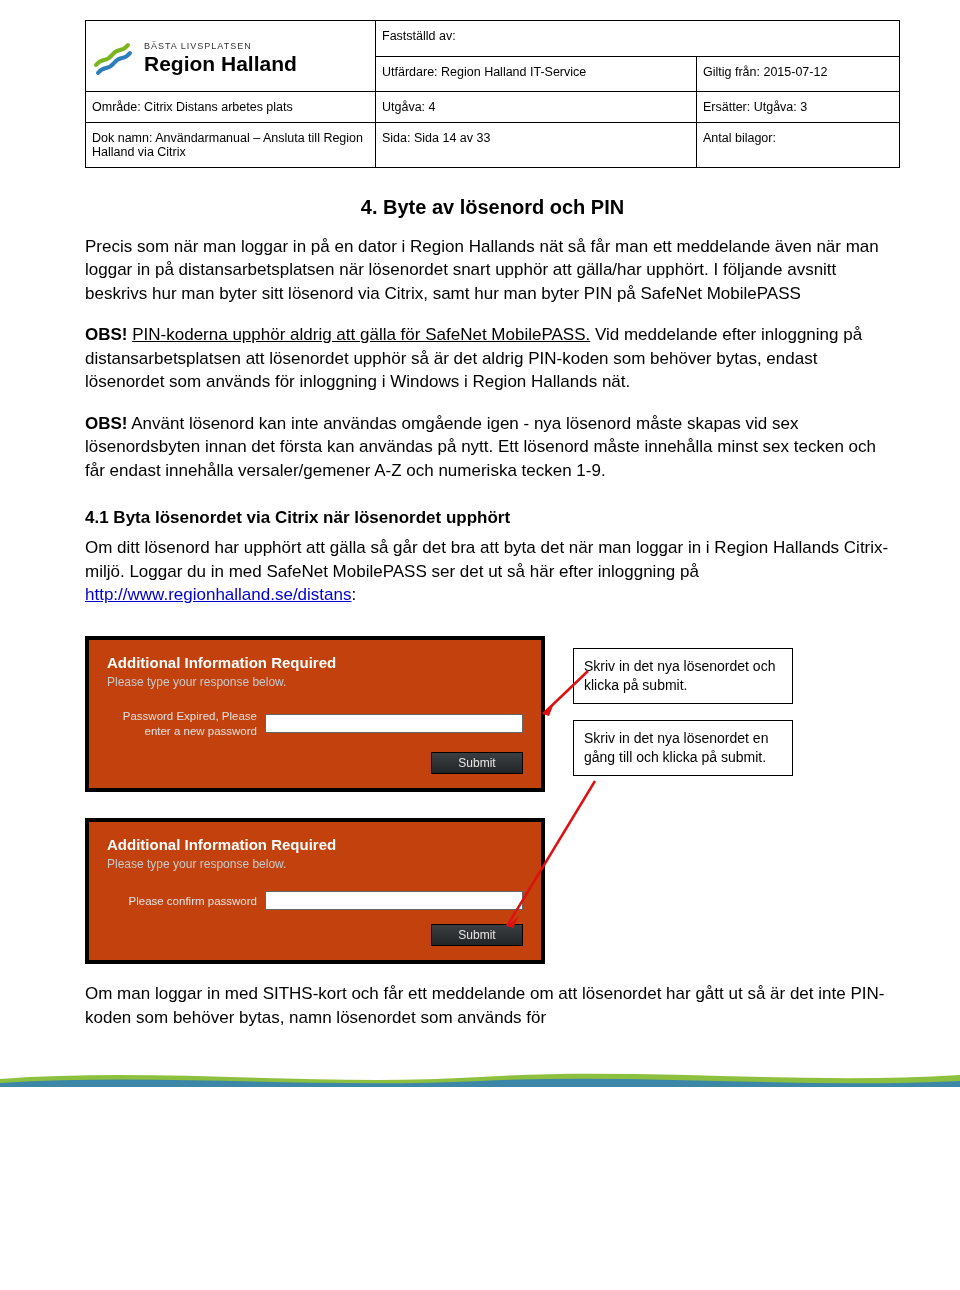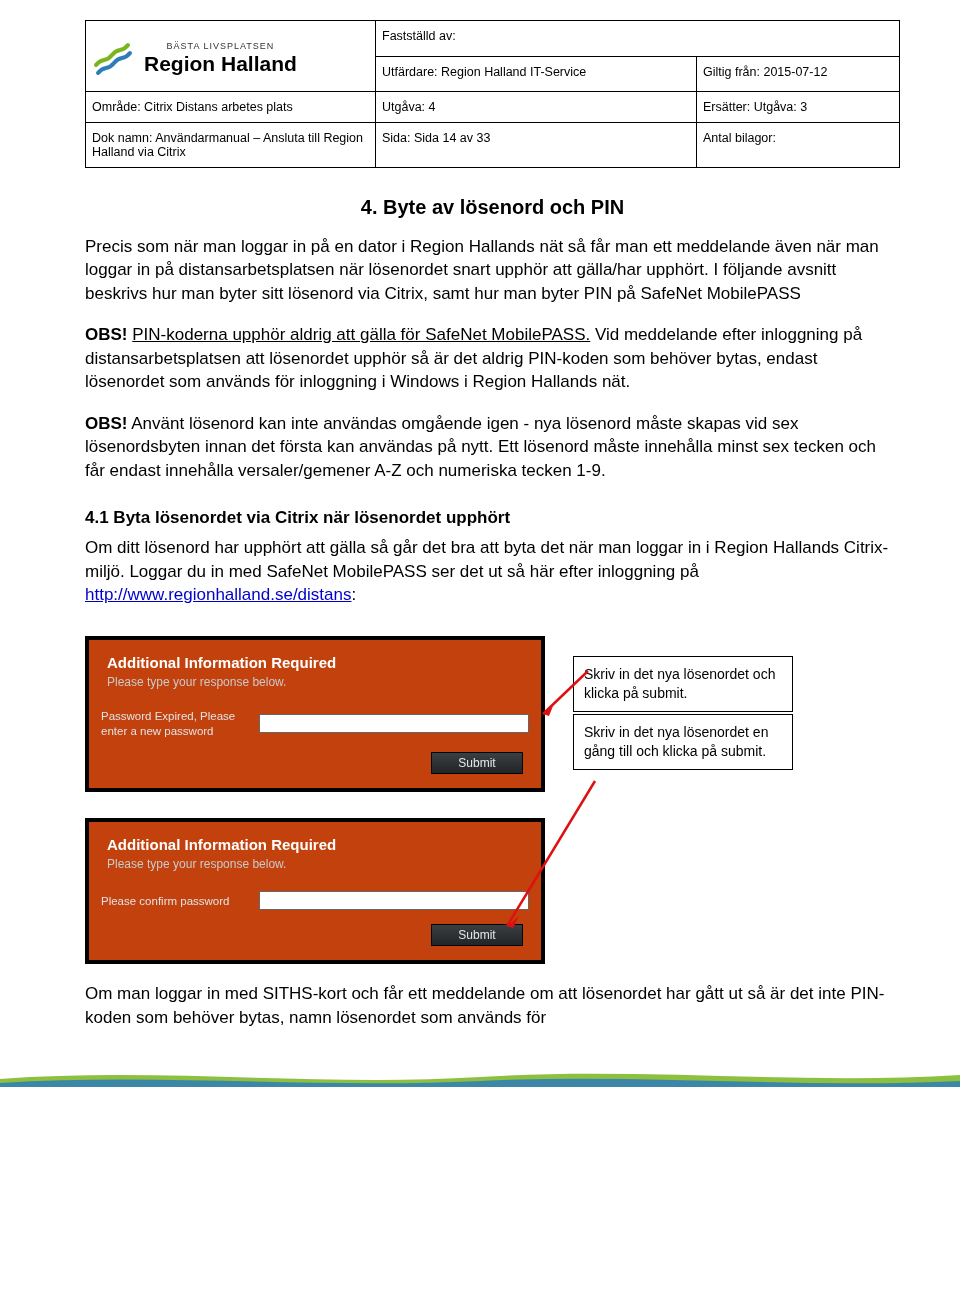--- a/index.html
+++ b/index.html
@@ -17,21 +17,21 @@
   .hdr-table {
     border-collapse: collapse;
     width: 100%;
     font-size: 12.5px;
     margin-bottom: 28px;
   }
   .hdr-table td { border: 1px solid #000; padding: 8px 6px; vertical-align: top; }
   .logo-cell { width: 290px; }
   .logo-wrap { display: flex; align-items: center; gap: 6px; padding: 6px 0 2px 0; }
   .logo-mark svg { width: 46px; height: 46px; display: block; }
-  .logo-txt { display: flex; flex-direction: column; line-height: 1; text-align: center; }
+  .logo-txt { display: flex; flex-direction: column; line-height: 1; }
   .logo-sub { font-size: 9px; letter-spacing: 1px; color: #333; margin-bottom: 2px; }
   .logo-main { font-size: 21px; font-weight: bold; }
 
   
   h2.sec-title { font-size: 20px; font-weight: bold; margin: 24px 0 16px; text-align: center; }
   h3.sub-title { font-size: 17px; font-weight: bold; margin: 26px 0 8px; }
   p.body { font-size: 17px; line-height: 1.38; margin-bottom: 18px; }
   .u { text-decoration: underline; }
   a.link { color: #0000cc; text-decoration: underline; }
 
@@ -47,21 +47,21 @@
   .dialog {
     width: 460px;
     background: #c2410c;
     border: 4px solid #000;
     color: #d5d7d9;
     font-size: 12.5px;
     position: relative;
   }
   .dlg-title { color: #fff; font-weight: bold; font-size: 15px; padding: 14px 18px 2px; }
   .dlg-sub   { padding: 2px 18px 20px; font-size: 12px; color: #c8cacc; }
-  .dlg-form  { display: flex; align-items: center; gap: 8px; padding: 0 12px 14px; }
+  .dlg-form  { display: flex; align-items: center; gap: 8px; padding: 0 18px 14px; text-align: right; }
   .dlg-label { width: 150px; font-size: 11.5px; color: #e2e3e4; line-height: 1.25; }
   .dlg-input {
     flex: 1;
     height: 19px;
     background: #fff;
     border: 1px solid #666;
   }
   .dlg-btnrow { text-align: right; padding: 0 18px 14px; }
   .dlg-btn {
     display: inline-block;
@@ -70,21 +70,21 @@
     background: linear-gradient(#3c3f42, #222528);
     border: 1px solid #000;
     color: #e6e6e6;
     font-size: 12px;
     line-height: 20px;
     text-align: center;
     cursor: pointer;
   }
 
   
-  .callouts { display: flex; flex-direction: column; gap: 2px; width: 220px; margin-top: 20px; }
+  .callouts { display: flex; flex-direction: column; gap: 16px; width: 220px; margin-top: 12px; }
   .callout {
     border: 1px solid #000;
     padding: 8px 10px;
     font-size: 14px;
     line-height: 1.35;
     background: #fff;
   }
 
   
   .arrow {

